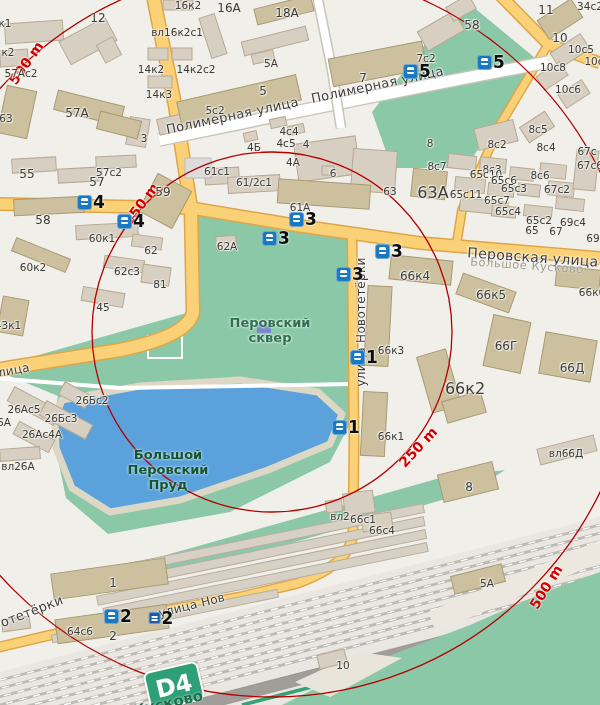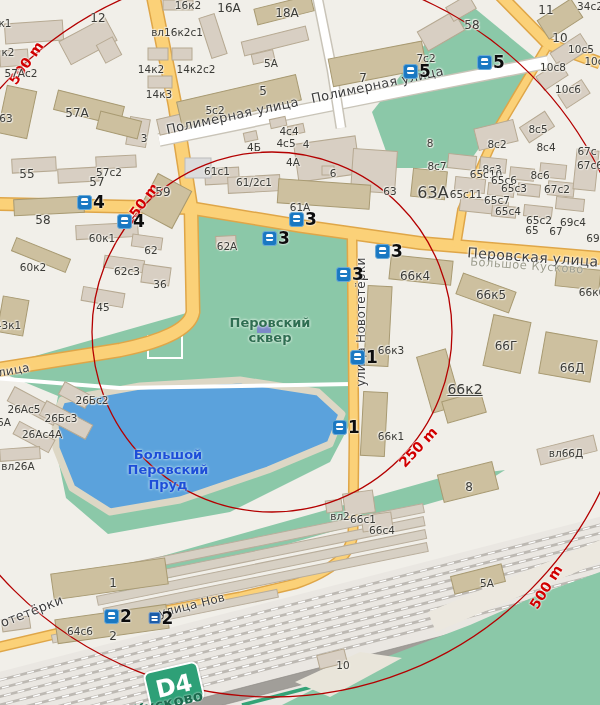--- a/index.html
+++ b/index.html
@@ -9,21 +9,21 @@
   #base{position:absolute;left:0;top:0;}
   #labels{position:absolute;left:0;top:0;width:600px;height:705px;}
   .lbl{position:absolute;transform:translate(-50%,-50%);white-space:pre;text-align:center;
        pointer-events:none;line-height:1.15;}
   .b{font-size:10.5px;color:#3b3b37;
      text-shadow:0 0 2px #f1efe9,0 0 2px #f1efe9,1px 1px 1px #f1efe9,-1px -1px 1px #f1efe9;}
   .street{font-size:12px;color:#3d3d3d;letter-spacing:.3px;
      text-shadow:0 0 2px #fff,0 0 2px #fff,0 0 3px #fff;}
   .green-a{font-size:13px;color:#2f6e52;font-weight:bold;
      text-shadow:0 0 2px #d8eedd,0 0 3px #fff;}
-  .water-a{font-size:13px;color:#1d4ed8;font-weight:bold;
+  .water-a{font-size:13px;color:#14532d;font-weight:bold;
      text-shadow:0 0 2px #bfe0f2,0 0 3px #cfe8f5;}
   .gray-a{font-size:11.5px;color:#9d9d8d;letter-spacing:.5px;
      text-shadow:0 0 2px #fff;}
   .radius{font-size:14px;color:#d10000;font-weight:bold;
      text-shadow:0 0 2px #fff,0 0 2px #fff;}
   .stop{position:absolute;display:flex;align-items:center;gap:1px;
         transform:translate(-50%,-50%);cursor:pointer;}
   .bico{width:13px;height:13px;background:#1a78c2;border:1px solid #6aa9d6;
         border-radius:3px;position:relative;flex:0 0 auto;}
   .bico::before{content:"";position:absolute;left:2.5px;top:2px;width:7px;height:7px;
@@ -298,38 +298,38 @@
       <div class="lbl b" style="left: 433px; top: 193px; transform: translate(-50%, -50%); font-size: 16px;">63А</div>
       <div class="lbl b" style="left: 27px; top: 175px; transform: translate(-50%, -50%); font-size: 12px;">55</div>
       <div class="lbl b" style="left: 73px; top: 183px; transform: translate(-50%, -50%); font-size: 12px; margin-left: 24px;">57</div>
       <div class="lbl b" style="left: 109px; top: 172px; transform: translate(-50%, -50%);">57с2</div>
       <div class="lbl b" style="left: 163px; top: 193px; transform: translate(-50%, -50%); font-size: 12px;">59</div>
       <div class="lbl b" style="left: 43px; top: 221px; transform: translate(-50%, -50%); font-size: 12px;">58</div>
       <div class="lbl b" style="left: 102px; top: 238px; transform: translate(-50%, -50%);">60к1</div>
       <div class="lbl b" style="left: 33px; top: 267px; transform: translate(-50%, -50%);">60к2</div>
       <div class="lbl b" style="left: 151px; top: 250px; transform: translate(-50%, -50%);">62</div>
       <div class="lbl b" style="left: 127px; top: 271px; transform: translate(-50%, -50%);">62с3</div>
-      <div class="lbl b" style="left: 160px; top: 284px; transform: translate(-50%, -50%);">36</div>
+      <div class="lbl b" style="left: 160px; top: 284px; transform: translate(-50%, -50%);">81</div>
       <div class="lbl b" style="left: 227px; top: 246px; transform: translate(-50%, -50%);">62А</div>
       <div class="lbl b" style="left: 103px; top: 307px; transform: translate(-50%, -50%);">45</div>
       <div class="lbl b" style="left: 8px; top: 325px; transform: translate(-50%, -50%);">43к1</div>
       <div class="lbl b" style="left: 24px; top: 409px; transform: translate(-50%, -50%);">26Ас5</div>
       <div class="lbl b" style="left: 92px; top: 400px; transform: translate(-50%, -50%);">26Бс2</div>
       <div class="lbl b" style="left: 61px; top: 418px; transform: translate(-50%, -50%);">26Бс3</div>
       <div class="lbl b" style="left: 42px; top: 434px; transform: translate(-50%, -50%);">26Ас4А</div>
       <div class="lbl b" style="left: 4px; top: 422px; transform: translate(-50%, -50%);">6А</div>
       <div class="lbl b" style="left: 18px; top: 466px; transform: translate(-50%, -50%);">вл26А</div>
       <div class="lbl b" style="left: 415px; top: 277px; transform: translate(-50%, -50%); font-size: 12px;">66к4</div>
       <div class="lbl b" style="left: 491px; top: 296px; transform: translate(-50%, -50%); font-size: 12px;">66к5</div>
       <div class="lbl b" style="left: 592px; top: 292px; transform: translate(-50%, -50%);">66к6</div>
       <div class="lbl b" style="left: 391px; top: 350px; transform: translate(-50%, -50%);">66к3</div>
       <div class="lbl b" style="left: 391px; top: 436px; transform: translate(-50%, -50%);">66к1</div>
       <div class="lbl b" style="left: 506px; top: 347px; transform: translate(-50%, -50%); font-size: 12px;">66Г</div>
       <div class="lbl b" style="left: 572px; top: 369px; transform: translate(-50%, -50%); font-size: 12px;">66Д</div>
-      <div class="lbl b" style="left: 465px; top: 389px; transform: translate(-50%, -50%); font-size: 14px; text-decoration: underline;">66к2</div>
+      <div class="lbl b" style="left: 465px; top: 389px; transform: translate(-50%, -50%); font-size: 16px;">66к2</div>
       <div class="lbl b" style="left: 566px; top: 453px; transform: translate(-50%, -50%);">вл66Д</div>
       <div class="lbl b" style="left: 469px; top: 488px; transform: translate(-50%, -50%); font-size: 12px;">8</div>
       <div class="lbl b" style="left: 487px; top: 583px; transform: translate(-50%, -50%);">5А</div>
       <div class="lbl b" style="left: 340px; top: 516px; transform: translate(-50%, -50%);">вл2</div>
       <div class="lbl b" style="left: 363px; top: 519px; transform: translate(-50%, -50%);">66с1</div>
       <div class="lbl b" style="left: 382px; top: 530px; transform: translate(-50%, -50%);">66с4</div>
       <div class="lbl b" style="left: 113px; top: 584px; transform: translate(-50%, -50%); font-size: 12px;">1</div>
       <div class="lbl b" style="left: 113px; top: 637px; transform: translate(-50%, -50%); font-size: 12px;">2</div>
       <div class="lbl b" style="left: 36px; top: 631px; transform: translate(-50%, -50%); margin-left: 44px;">64с6</div>
       <div class="lbl b" style="left: 343px; top: 665px; transform: translate(-50%, -50%);">10</div>

